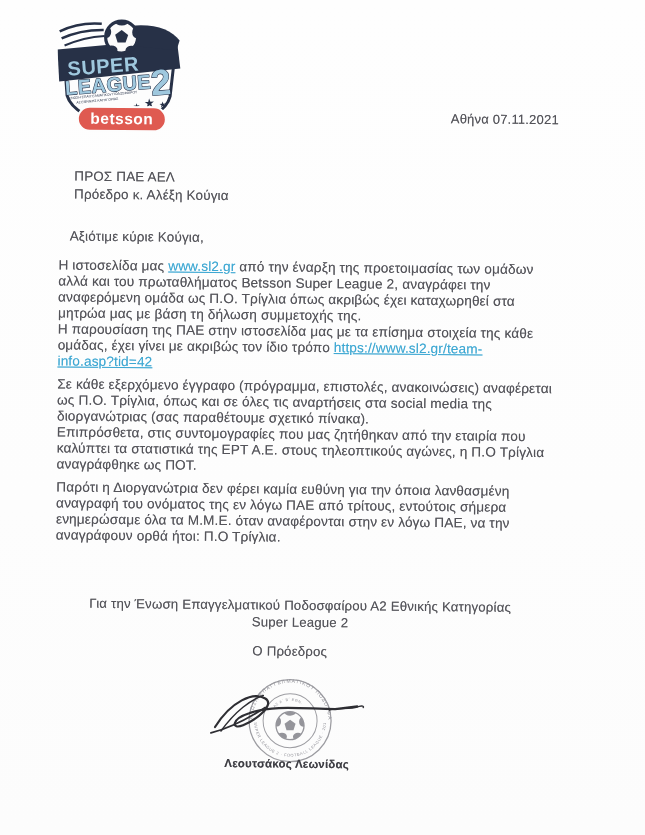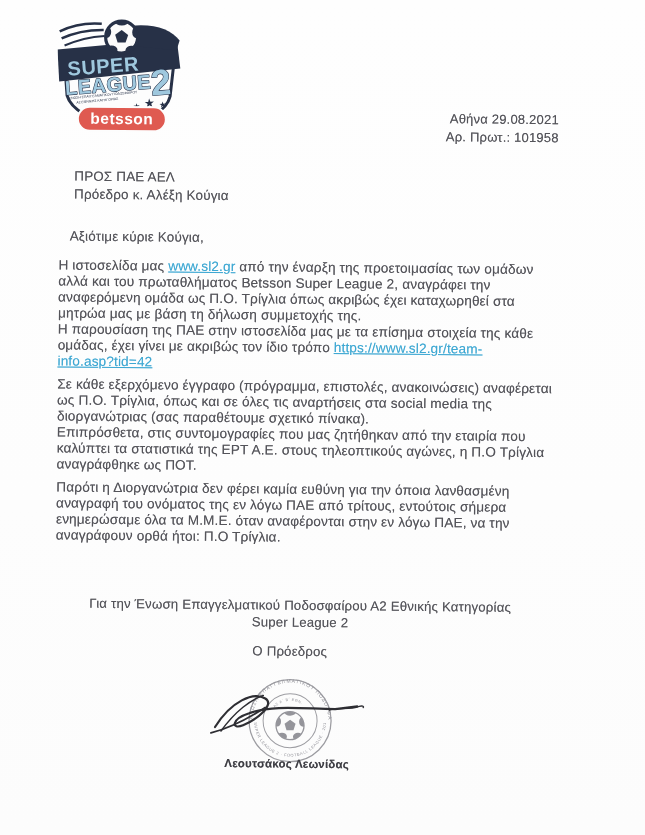--- a/index.html
+++ b/index.html
@@ -84,22 +84,21 @@
         <text x="102" y="92" font-size="8">★</text>
       </g>
 
       <g>
         <rect x="21" y="91" width="88" height="24" rx="12" fill="#df5a51" stroke="#fdfdfd" stroke-width="2"></rect>
         <text x="65" y="108" text-anchor="middle" font-size="15.5" font-weight="bold" fill="#ffffff" letter-spacing="0.5">betsson</text>
       </g>
     </svg>
 
     <div class="dateblock">
-      <div>Αθήνα 29.08.2021</div>
-      <div>Αρ. Πρωτ.: 101958</div>
+      <div>Αθήνα 07.11.2021</div>
     </div>
 
     <div class="recipient">
       <div>ΠΡΟΣ ΠΑΕ ΑΕΛ</div>
       <div>Πρόεδρο κ. Αλέξη Κούγια</div>
     </div>
 
     <div class="salutation">Αξιότιμε κύριε Κούγια,</div>
 
     <div class="para p1">Η ιστοσελίδα μας <a href="#" class="doc-link" style="color: rgb(62, 168, 211);">www.sl2.gr</a> από την έναρξη της προετοιμασίας των ομάδων<br>αλλά και του πρωταθλήματος Betsson Super League 2, αναγράφει την<br>αναφερόμενη ομάδα ως Π.Ο. Τρίγλια όπως ακριβώς έχει καταχωρηθεί στα<br>μητρώα μας με βάση τη δήλωση συμμετοχής της.<br>Η παρουσίαση της ΠΑΕ στην ιστοσελίδα μας με τα επίσημα στοιχεία της κάθε<br>ομάδας, έχει γίνει με ακριβώς τον ίδιο τρόπο <a href="#" class="doc-link" style="color: rgb(62, 168, 211);">https://www.sl2.gr/team-</a><br><a href="#" class="doc-link" style="color: rgb(62, 168, 211);">info.asp?tid=42</a></div>

